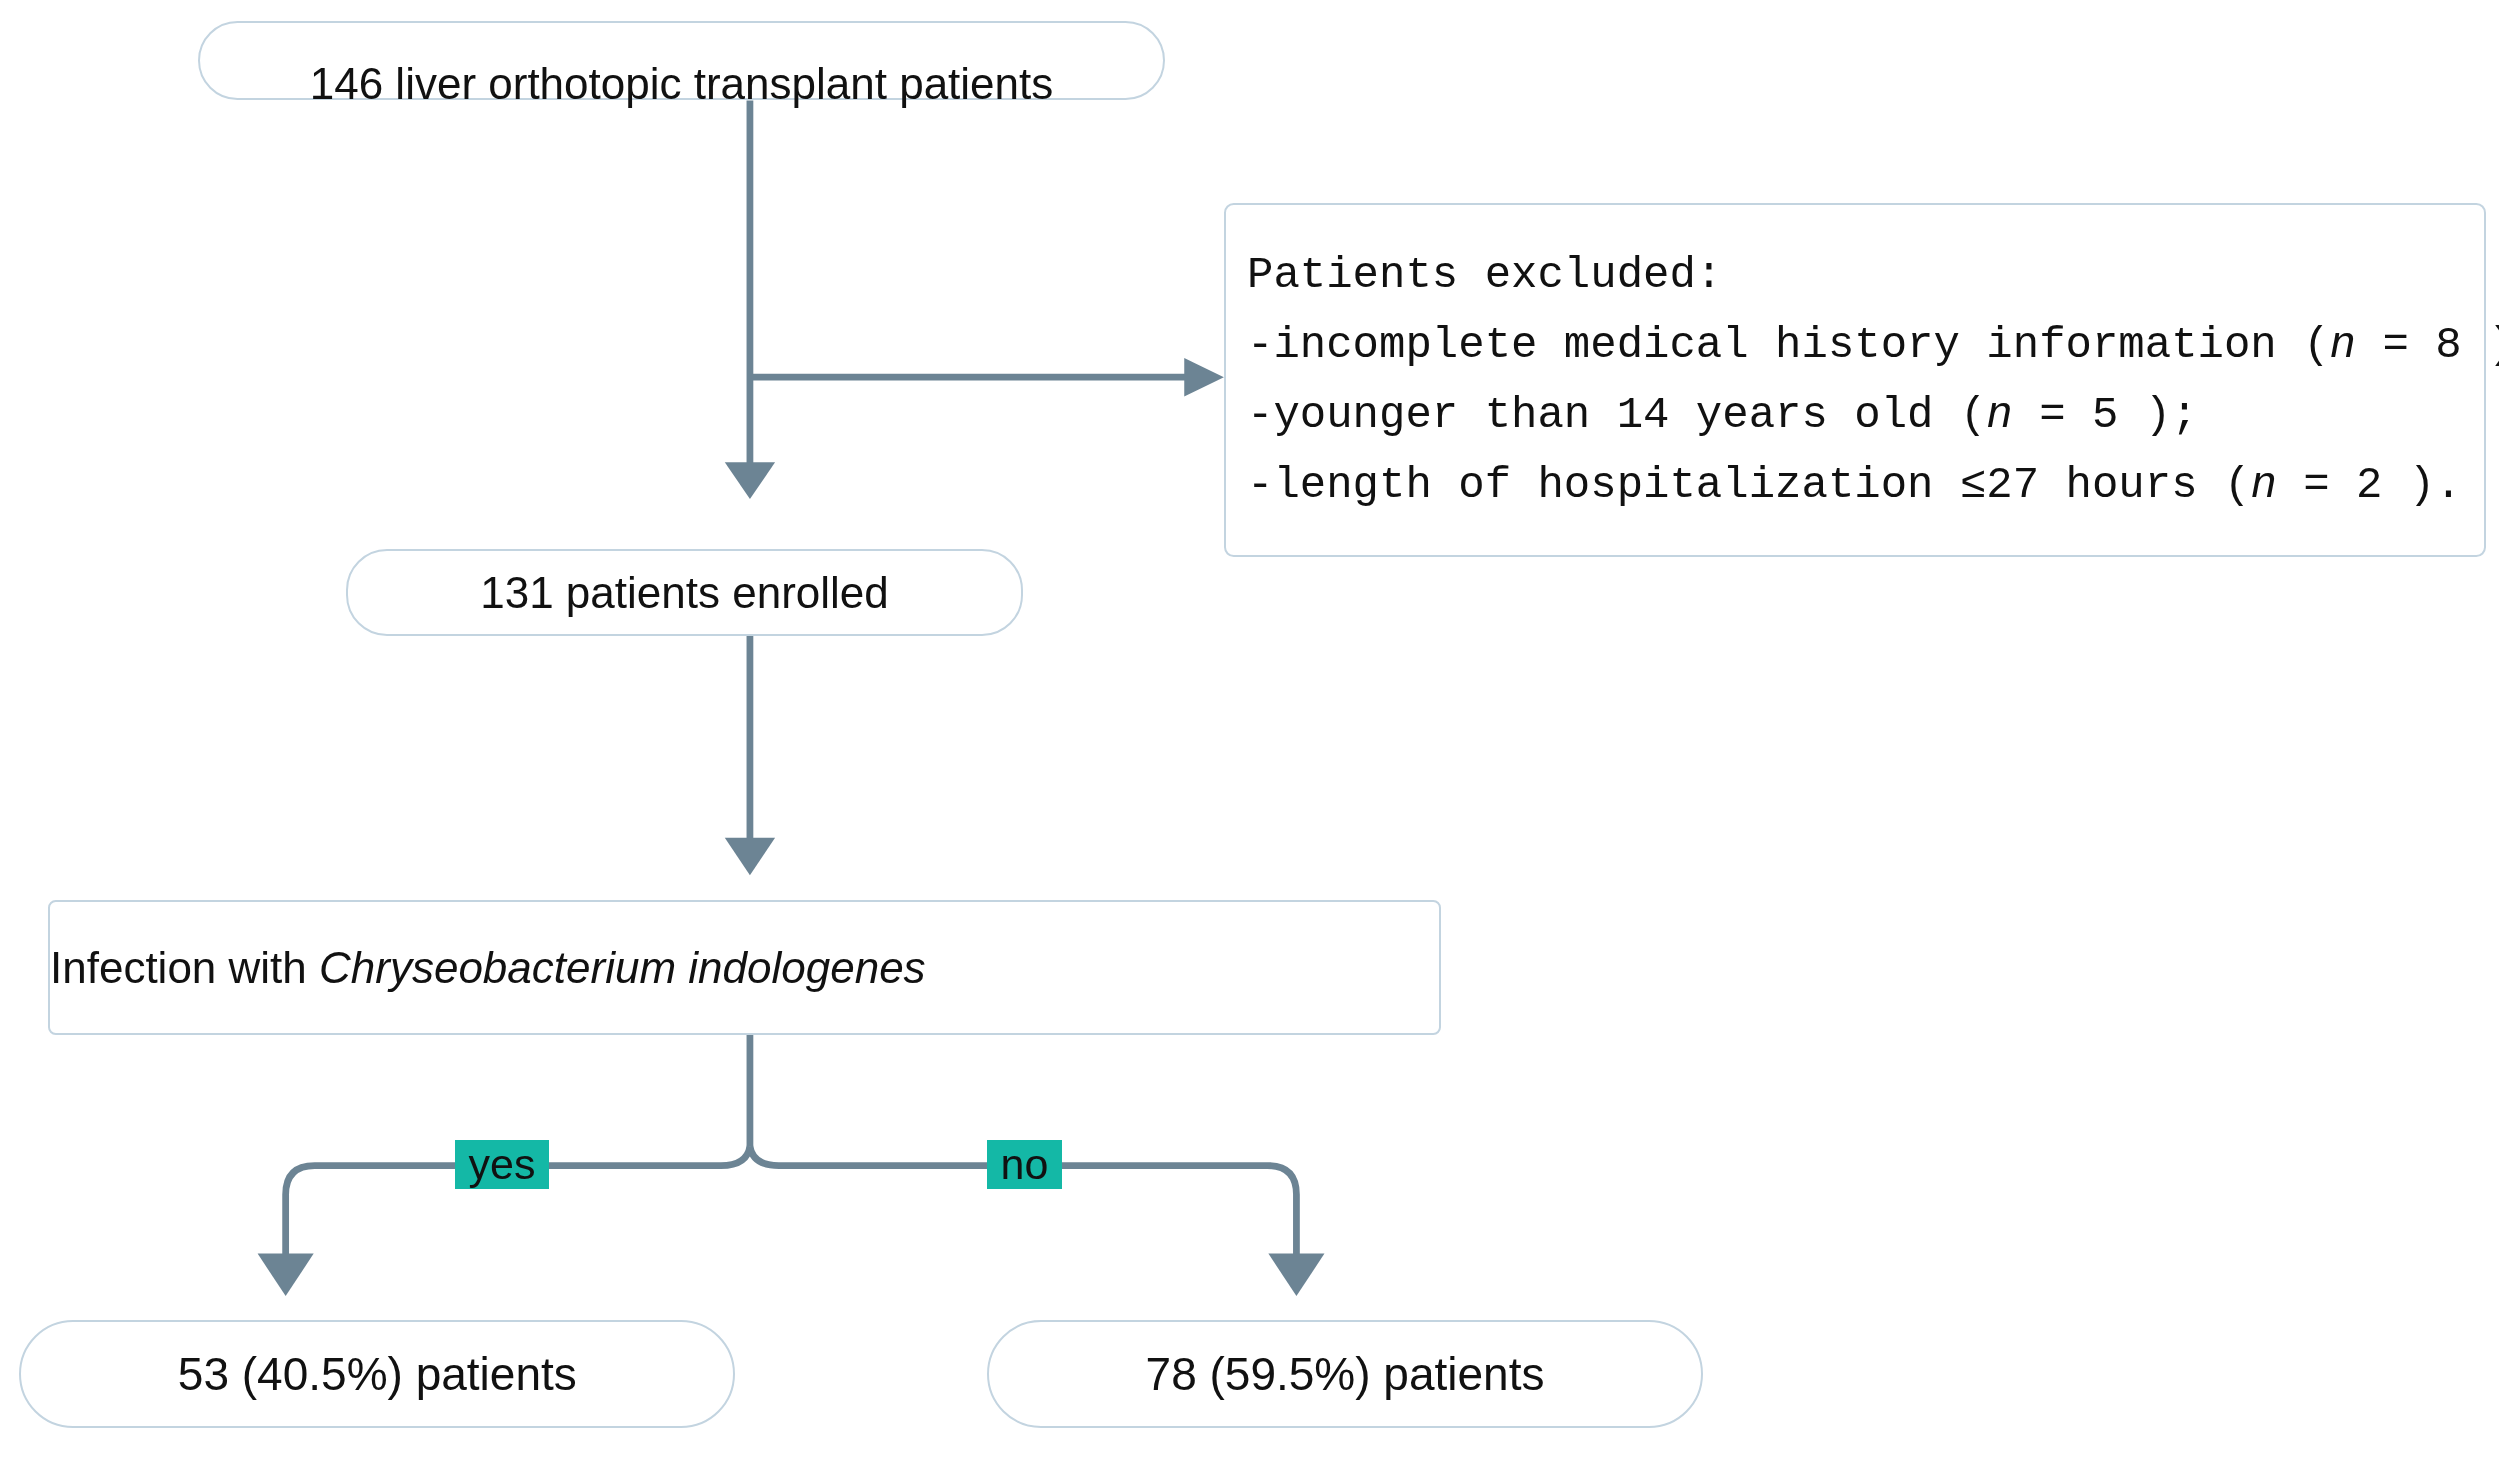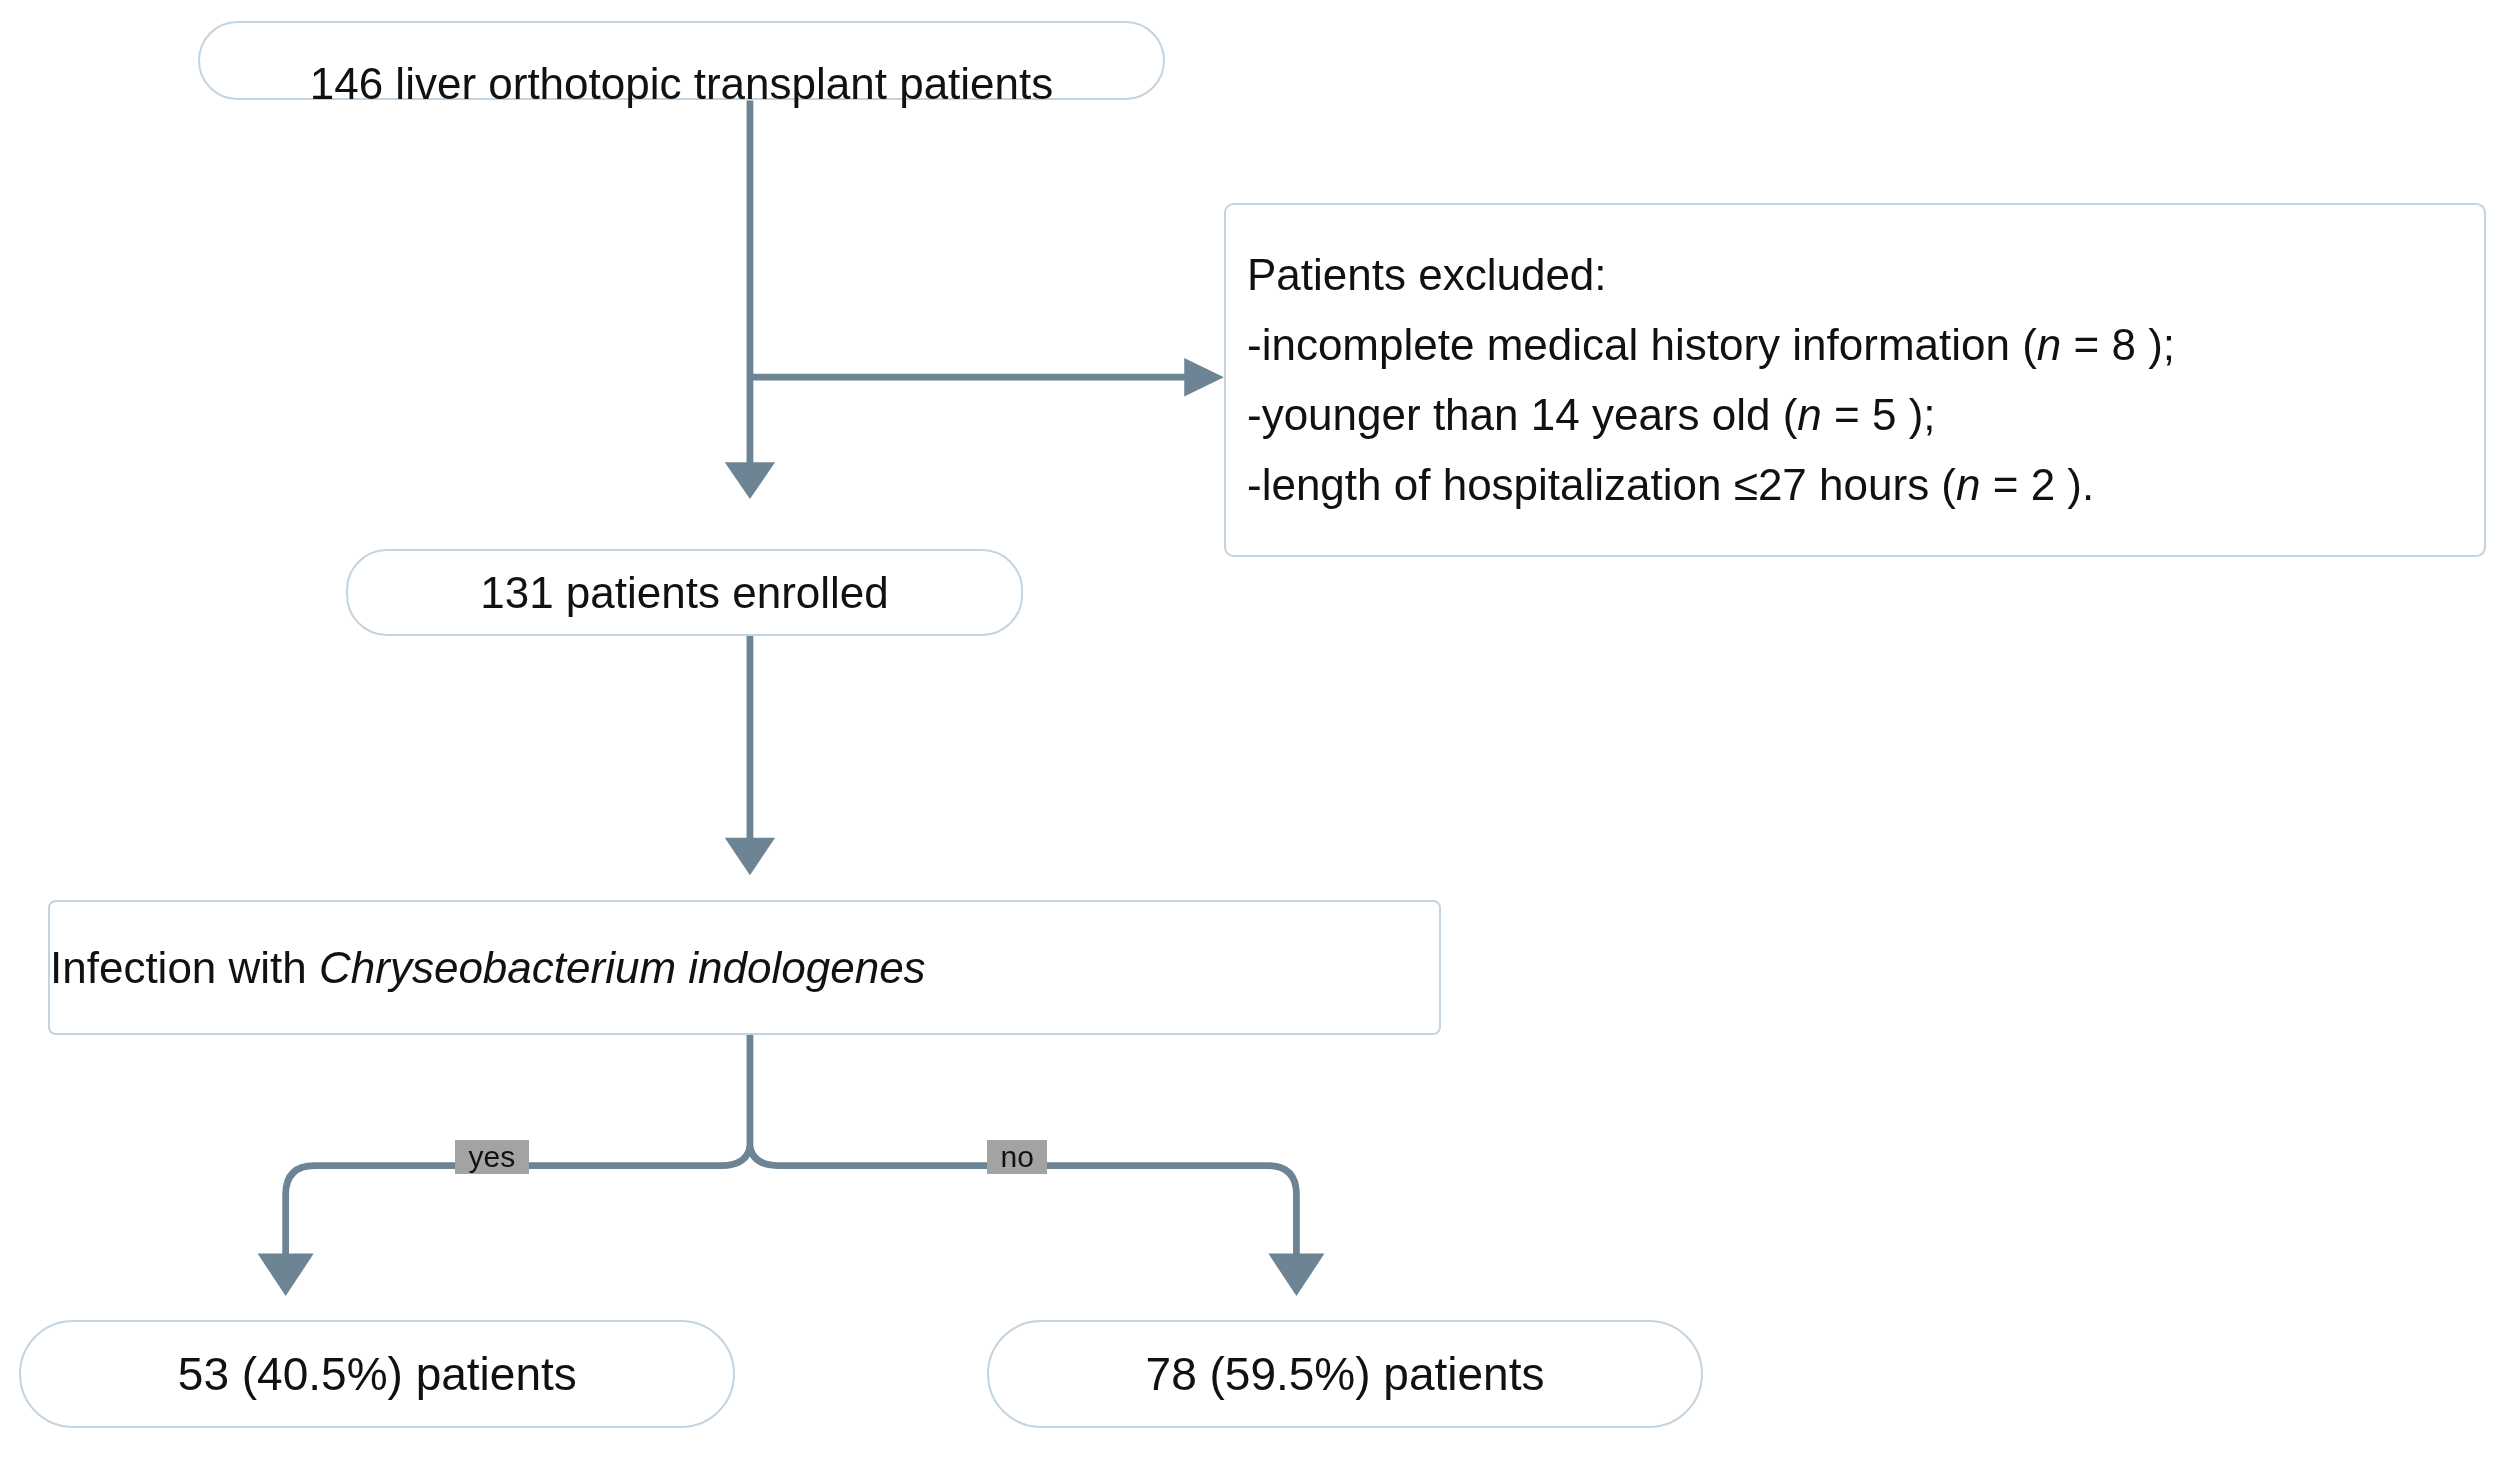--- a/index.html
+++ b/index.html
@@ -59,20 +59,21 @@
   }
   
   #node-excluded {
     left: 1224px;
     top: 203px;
     width: 1262px;
     height: 354px;
     border-radius: 9.7px;
     align-items: center;
     padding: 12px 21px;
+    font-family: Liberation Mono, monospace;
   }
   #node-excluded .excl-lines {
     width: 100%;
   }
   #node-excluded .excl-line {
     font-size: 44px;
     line-height: 70px;
     white-space: nowrap;
     color: #111111;
   }
@@ -117,23 +118,23 @@
   
   #connectors {
     position: absolute;
     left: 0;
     top: 0;
     width: 2500px;
     height: 1477px;
   }
   .edge-label {
     position: absolute;
-    font-size: 30px;
-    color: #111111;
-    background: #a3a3a3;
+    font-size: 43px;
+    color: #111111;
+    background: #14b8a6;
     padding: 0 13.5px;
     white-space: nowrap;
   }
   #label-yes { left: 455px; top: 1140px; }
   #label-no  { left: 987px; top: 1140px; }
 </style>
 </head>
 <body>
 
 <div id="canvas">

